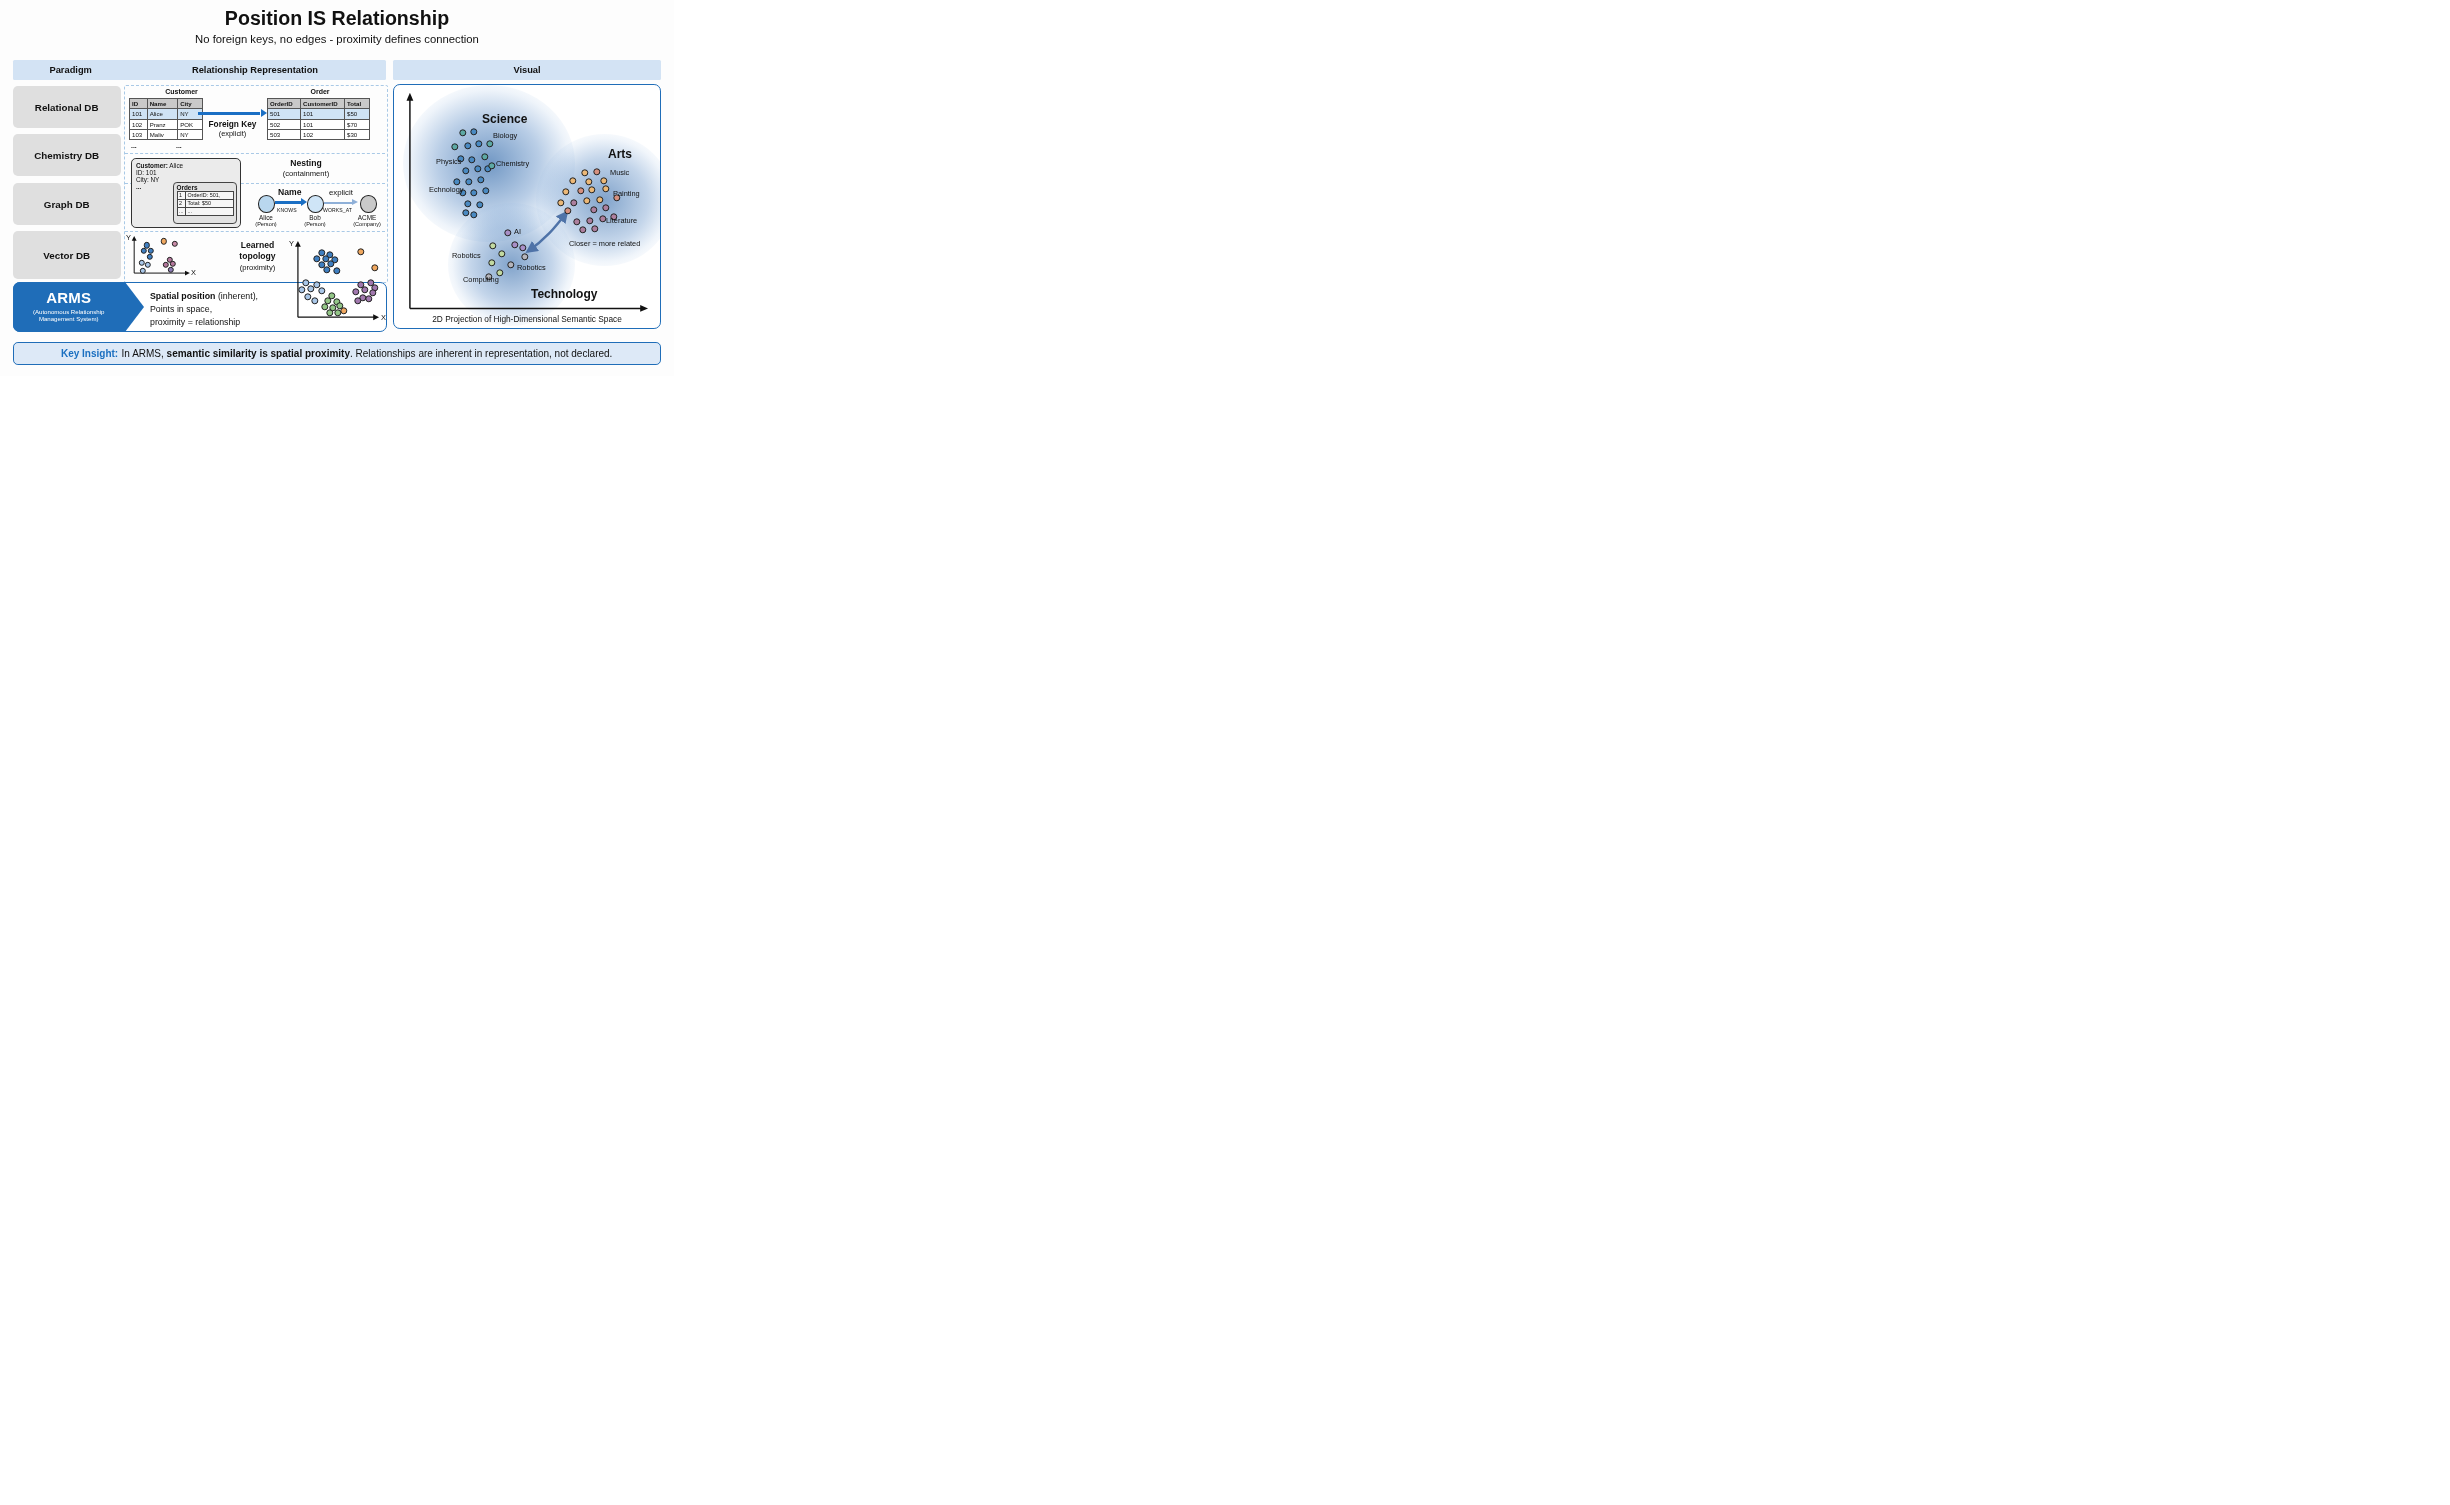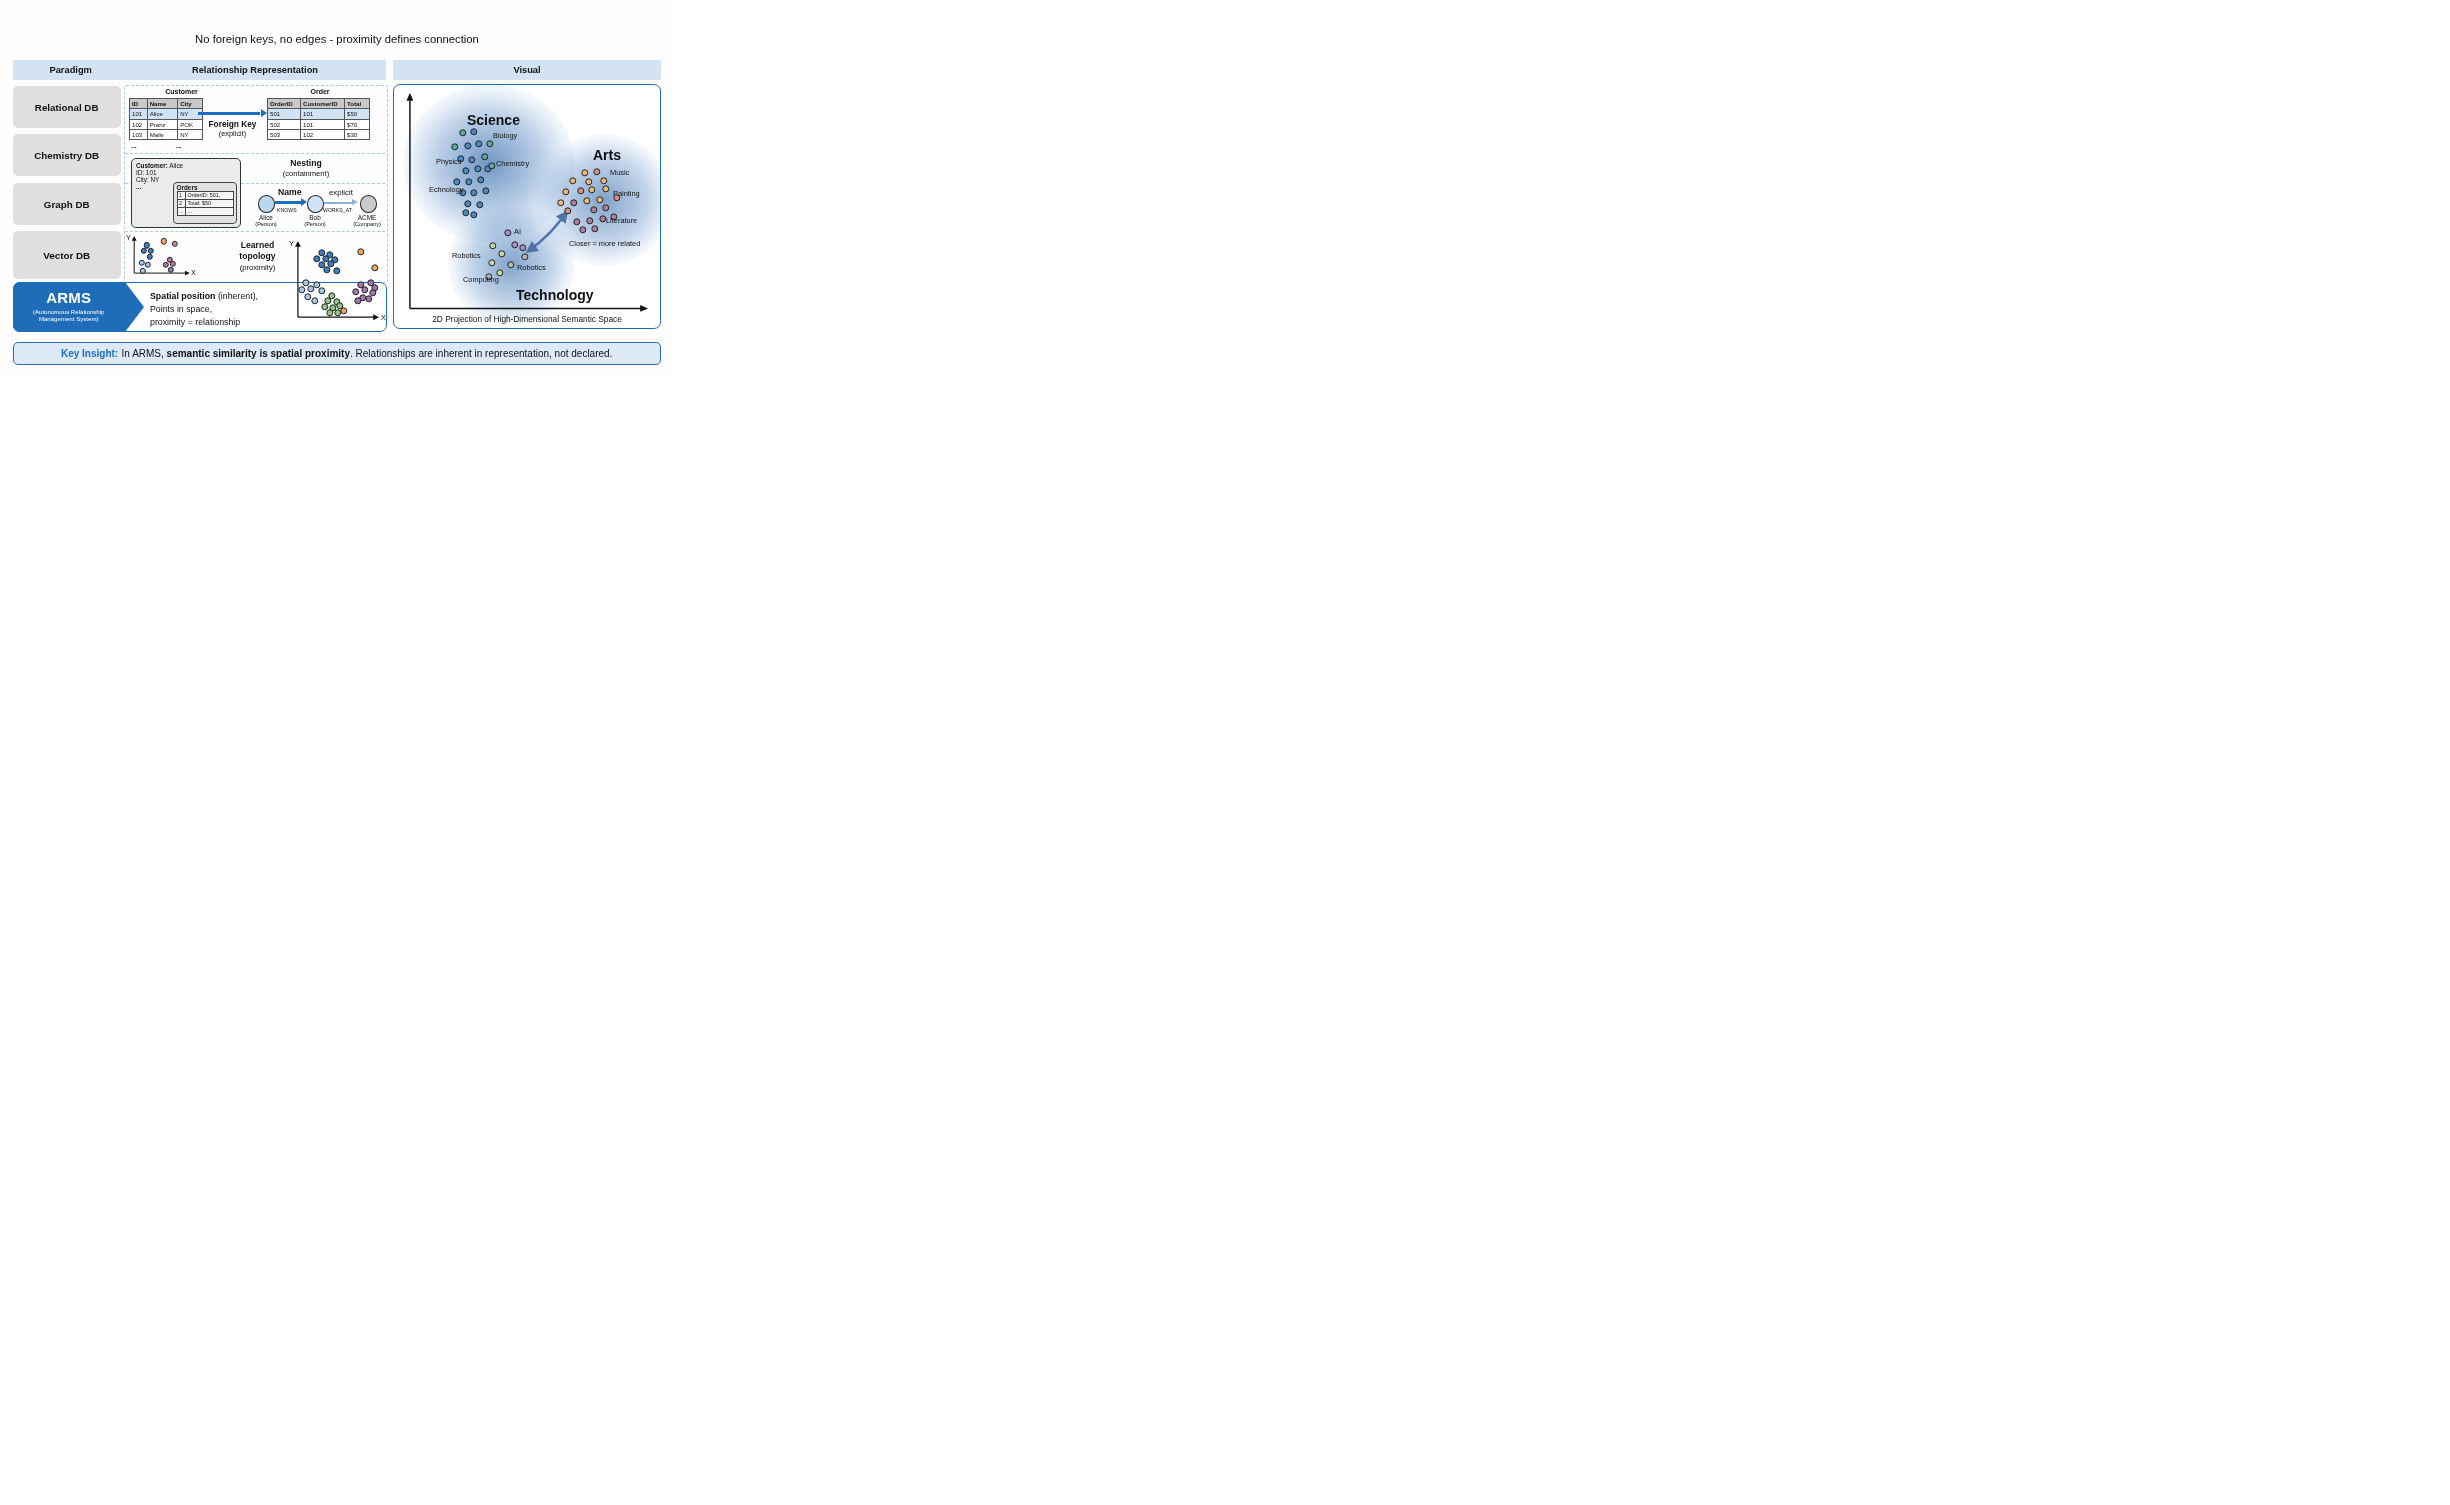--- a/index.html
+++ b/index.html
@@ -66,36 +66,37 @@
   .vpanel{position:absolute;left:393px;top:84px;width:268px;height:245px;background:#fff;
           border:1.5px solid #1f6db8;border-radius:6.9px;box-sizing:border-box;overflow:hidden;z-index:2;}
   .haze{position:absolute;border-radius:50%;z-index:0;}
   .haze.sci{left:8.8px;top:0px;width:172px;height:157px;
     background:radial-gradient(ellipse at center,rgba(26,88,160,.62) 0%,rgba(70,125,190,.38) 42%,rgba(150,185,225,.16) 66%,rgba(255,255,255,0) 78%);}
   .haze.art{left:142px;top:49px;width:137px;height:132px;
     background:radial-gradient(ellipse at center,rgba(26,88,160,.55) 0%,rgba(70,125,190,.32) 45%,rgba(150,185,225,.14) 66%,rgba(255,255,255,0) 78%);}
   .haze.tec{left:54px;top:118px;width:127px;height:123px;
     background:radial-gradient(ellipse at center,rgba(26,88,160,.55) 0%,rgba(70,125,190,.32) 45%,rgba(150,185,225,.14) 66%,rgba(255,255,255,0) 78%);}
   .vlabel{position:absolute;font-size:7.4px;z-index:4;white-space:nowrap;}
-  .vlabel.big{font-weight:bold;font-size:14px;}
+  .vlabel.big{font-weight:bold;font-size:12px;margin-left:15px;}
 
   
   .keybar{position:absolute;left:12.7px;top:342px;width:648px;height:22.5px;background:#dde9f7;
           border:1.5px solid #1f6db8;border-radius:4.9px;box-sizing:border-box;
           display:flex;align-items:center;justify-content:center;font-size:10px;z-index:2;}
   .keybar .kl{color:#1a6fc0;font-weight:bold;margin-right:3.4px;}
 
   svg{position:absolute;left:0;top:0;overflow:visible;z-index:1;}
   .axislabel{position:absolute;font-size:7.4px;font-weight:normal;z-index:4;}
 </style>
 </head>
 <body>
 
 <div id="stage">
 
+  <div class="abs ctr" style="left:0;right:0;top:6.9px;font-size:19.6px;font-weight:bold;">Position IS Relationship</div>
   <div class="abs ctr" style="left:0;right:0;top:33px;font-size:11.3px;">No foreign keys, no edges - proximity defines connection</div>
 
   <div class="colhead" style="left:12.7px;width:116px;">Paradigm</div>
   <div class="colhead" style="left:124px;width:262px;">Relationship Representation</div>
   <div class="colhead" style="left:393px;width:268px;">Visual</div>
 
   <div class="pbox" style="top:86px;height:42px;">Relational DB</div>
   <div class="pbox" style="top:134px;height:42px;">Chemistry DB</div>
   <div class="pbox" style="top:183px;height:42px;text-align:right;">Graph DB</div>
   <div class="pbox" style="top:231px;height:48px;">Vector DB</div>

